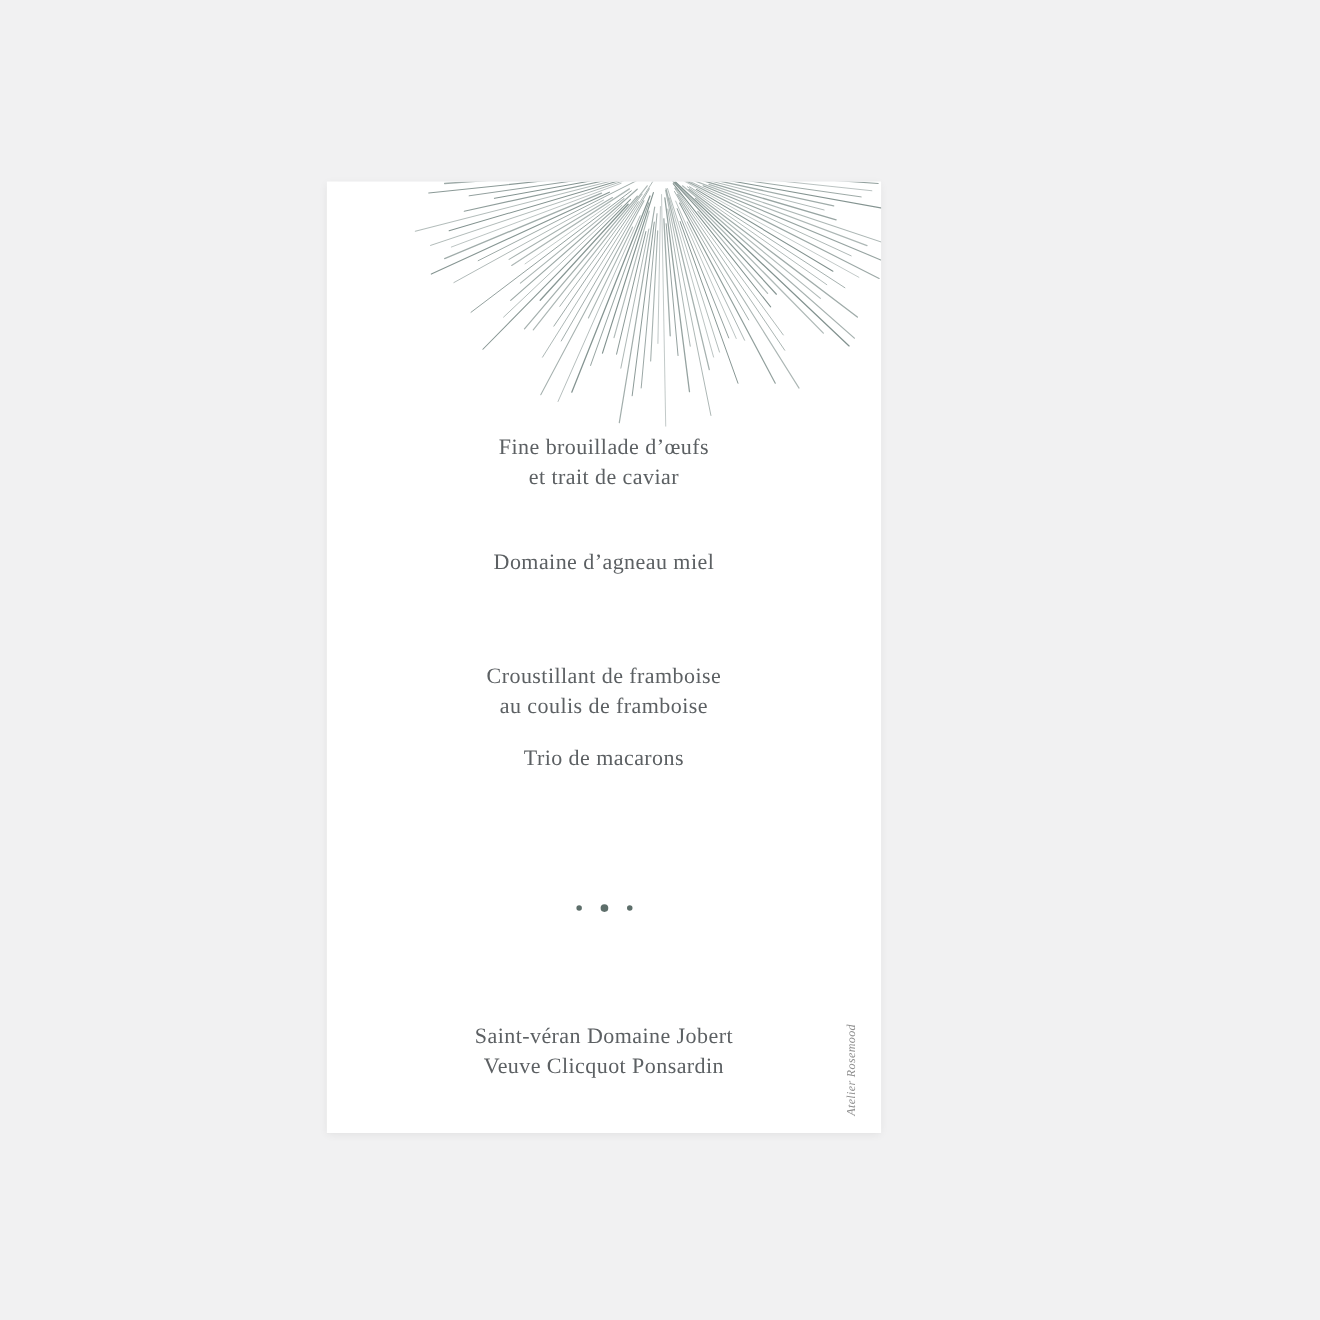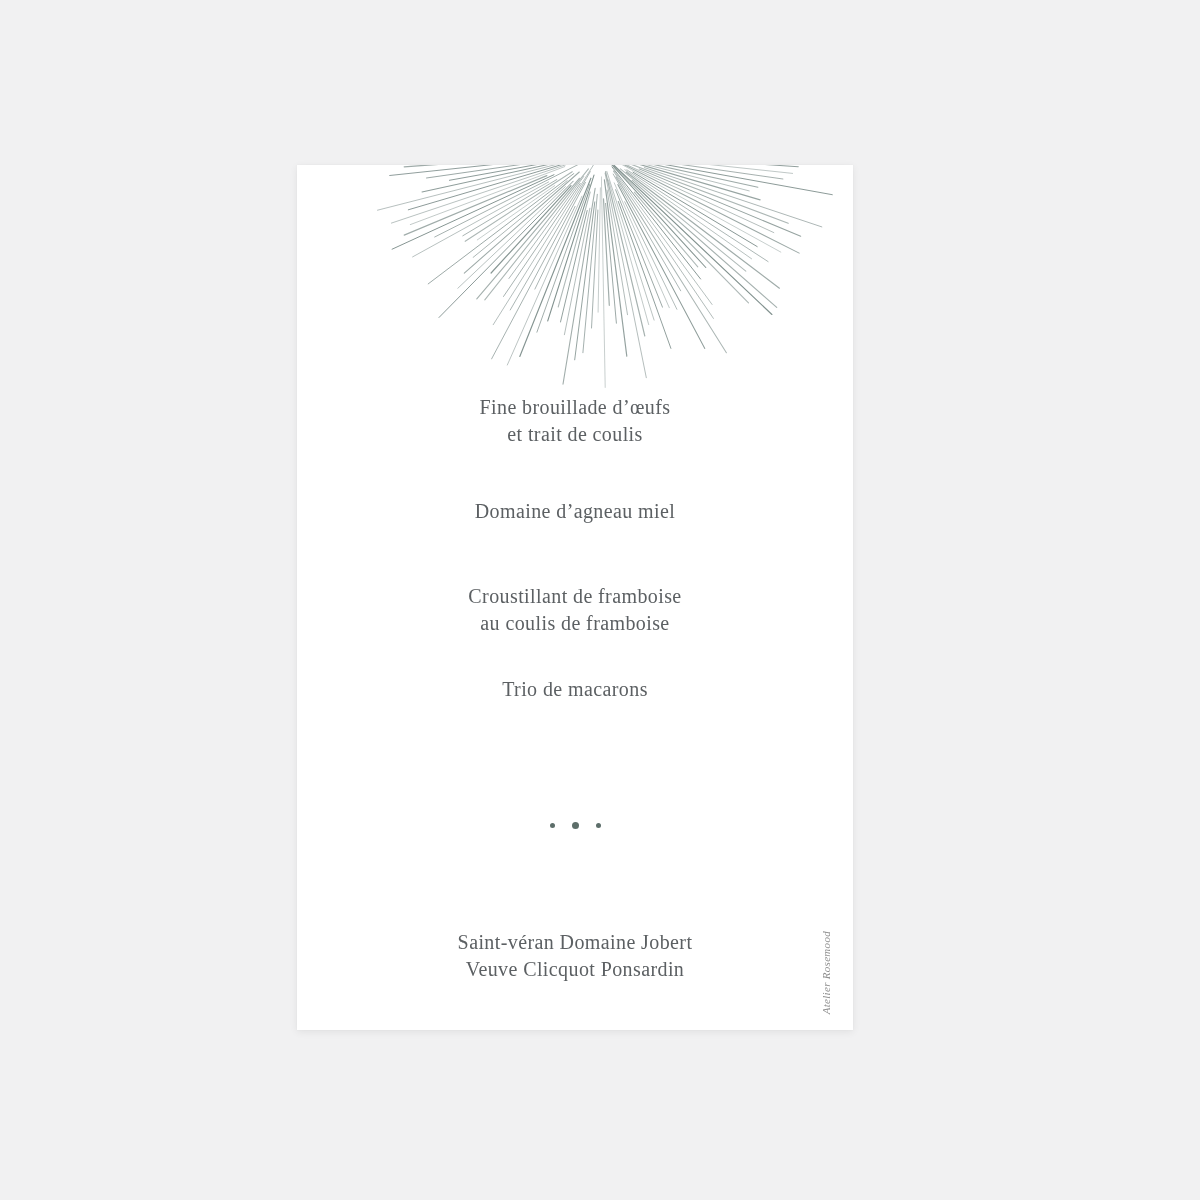--- a/index.html
+++ b/index.html
@@ -17,21 +17,21 @@
     font-family:"Liberation Serif","DejaVu Serif",serif;
     overflow:hidden;
   }
   .stage{
     position:relative;
     width:1200px;height:1200px;
   }
   .card{
     position:absolute;
     left:297px;top:165px;
-    width:556px;height:865px;
+    width:504px;height:865px;
     background:var(--card-bg);
     box-shadow:0 2px 8px rgba(0,0,0,0.07), 0 0 1px rgba(0,0,0,0.05);
     overflow:hidden;
   }
   .sunburst{
     position:absolute;
     left:0;top:0;
     width:608px;height:360px;
     display:block;
   }
@@ -43,21 +43,21 @@
     position:absolute;
     left:0;width:100%;
     text-align:center;
     font-size:20px;
     line-height:27px;
     letter-spacing:0.4px;
     color:var(--text);
   }
   .course-1{top:229px;}
   .course-2{top:333px;}
-  .course-3{top:418px;}
+  .course-3{top:437px;}
   .course-4{top:511px;}
   .wines{top:764px;}
   .dots{
     position:absolute;
     left:0;top:654px;width:100%;
     height:12px;
     display:flex;
     align-items:center;
     justify-content:center;
     gap:17px;
@@ -169,21 +169,21 @@
         <line x1="319.5" y1="-8.0" x2="452.2" y2="25.9" stroke-width="0.80" opacity="0.62"></line>
         <line x1="350.7" y1="-1.8" x2="460.9" y2="22.2" stroke-width="1.14" opacity="0.66"></line>
         <line x1="337.3" y1="-6.0" x2="535.3" y2="29.7" stroke-width="0.93" opacity="0.85"></line>
         <line x1="321.9" y1="-9.4" x2="485.9" y2="14.0" stroke-width="0.77" opacity="0.80"></line>
         <line x1="330.6" y1="-9.2" x2="495.6" y2="8.4" stroke-width="0.85" opacity="0.51"></line>
         <line x1="322.3" y1="-10.7" x2="501.3" y2="1.8" stroke-width="1.05" opacity="0.75"></line>
       </svg>
 
     <div class="menu-line course-1">
       <div>Fine brouillade d’œufs</div>
-      <div>et trait de coulis</div>
+      <div>et trait de caviar</div>
     </div>
 
     <div class="menu-line course-2">
       <div>Domaine d’agneau miel</div>
     </div>
 
     <div class="menu-line course-3">
       <div>Croustillant de framboise</div>
       <div>au coulis de framboise</div>
     </div>

